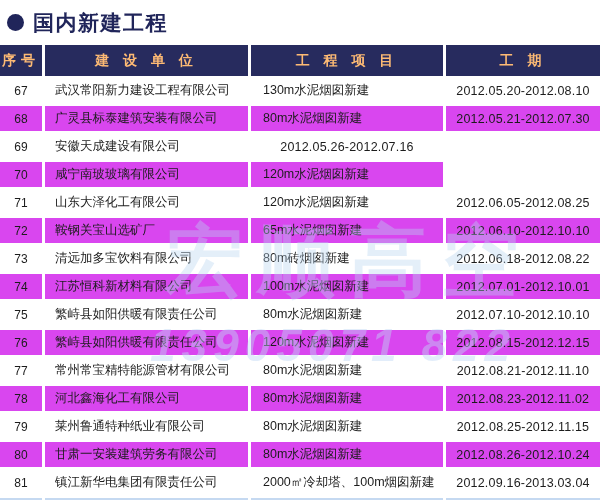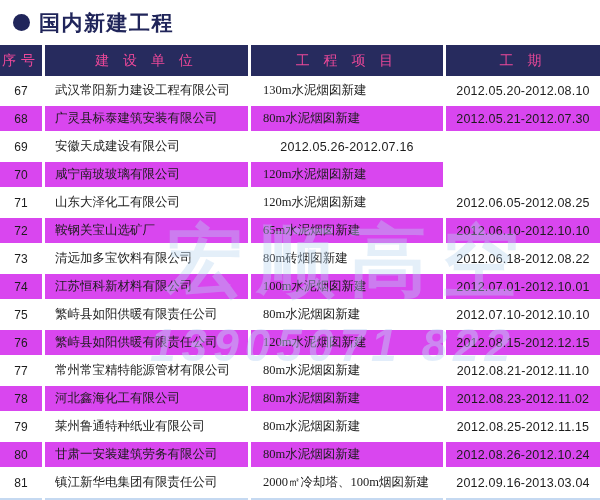--- a/index.html
+++ b/index.html
@@ -7,54 +7,54 @@
     width:600px;height:500px;
     font-family:"Liberation Sans","DejaVu Sans",sans-serif;
     background:#ffffff;
   }
   .page{
     position:relative;width:600px;height:500px;
     background:#ffffff;overflow:hidden;
   }
   
   .title-row{
-    height:45px;display:flex;align-items:center;padding-left:13px;box-sizing:border-box;
+    height:45px;display:flex;align-items:center;padding-left:7px;box-sizing:border-box;
   }
   .bullet{
     width:17px;height:17px;border-radius:50%;
     background:#20255a;display:inline-block;margin-right:9px;flex:0 0 auto;
   }
   .title-text{
     font-size:21px;font-weight:bold;color:#20255a;letter-spacing:1.5px;
   }
   
   .grid-row{
     display:grid;
     grid-template-columns:42px 203px 192px 154px;
     column-gap:3px;
   }
   .header-row{height:31px;}
   .header-row .hcell{
-    background:#272b5e;color:#ec4899;
+    background:#272b5e;color:#fdba74;
     display:flex;align-items:center;justify-content:center;
-    font-size:14px;font-weight:normal;letter-spacing:5px;
+    font-size:14px;font-weight:bold;letter-spacing:5px;
   }
   .body-rows{margin-top:2px;}
   .grid-row.data{height:28px;}
   .cell{
     display:flex;align-items:center;
     font-size:12.5px;color:#1c1c1c;
     border-bottom:3px solid #ffffff;box-sizing:border-box;
     white-space:nowrap;overflow:hidden;
   }
   .grid-row.data.alt .cell{background:#d946ef;}
   .grid-row.data.plain .cell{background:#ffffff;}
   .cell.no{justify-content:center;font-size:12px;}
   .cell.company{padding-left:10px;}
-  .cell.project{padding-left:12px;font-family:Liberation Serif, serif;}
+  .cell.project{padding-left:12px;}
   .cell.period{justify-content:center;font-size:12.5px;letter-spacing:0.2px;}
   .grid-row.partial{height:8px;}
   .grid-row.partial .cell{background:#c5d9f1;border-bottom:none;}
   
   .watermark{
     position:absolute;left:0;top:0;width:600px;height:500px;
     pointer-events:none;z-index:5;
   }
   .wm-brand{
     position:absolute;left:165px;top:210px;

